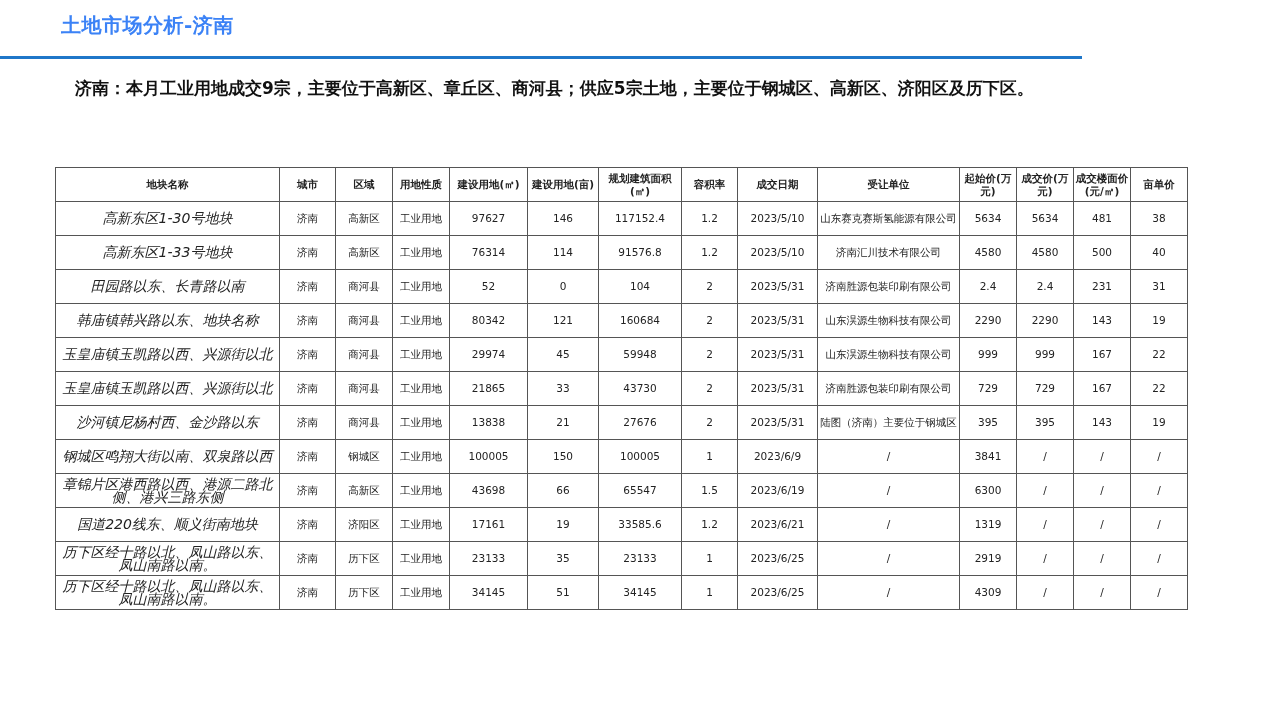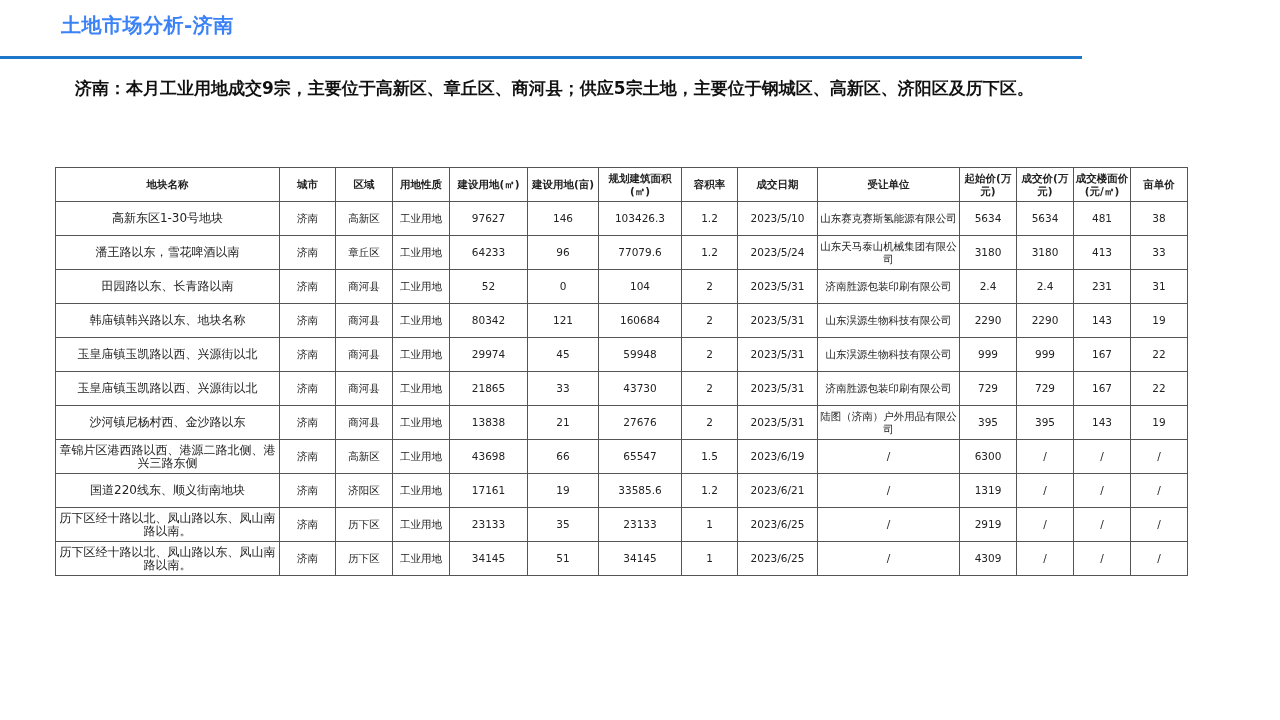--- a/index.html
+++ b/index.html
@@ -26,21 +26,21 @@
     border-collapse: collapse; table-layout: fixed;
     font-size: 10.5px; color: #222;
   }
   table.land th, table.land td {
     border: 1px solid #555; text-align: center; vertical-align: middle;
     padding: 0 1px; line-height: 13px; overflow: hidden;
   }
   table.land th { height: 33px; font-weight: bold; font-size: 10.5px; }
   table.land td { height: 33px; }
   table.land td.light, table.land th.light { border-left-color: #aaa; }
-  .name-cell { font-size: 12px; }
+  .name-cell { font-size: 14px; font-style: italic; }
 </style>
 </head>
 <body>
 
 <div class="page-title">土地市场分析-济南</div>
 <div class="title-rule"></div>
 
 <div class="summary">济南：本月工业用地成交9宗，主要位于高新区、章丘区、商河县；供应5宗土地，主要位于钢城区、高新区、济阳区及历下区。</div>
 
 <table class="land">
@@ -79,44 +79,44 @@
       </tr>
   </thead>
   <tbody id="tbody">
       <tr>
         <td class="name-cell">高新东区1-30号地块</td>
         <td class="light">济南</td>
         <td>高新区</td>
         <td>工业用地</td>
         <td>97627</td>
         <td class="light">146</td>
-        <td>103426.3</td>
+        <td>117152.4</td>
         <td>1.2</td>
         <td>2023/5/10</td>
         <td class="light">山东赛克赛斯氢能源有限公司</td>
         <td>5634</td>
         <td>5634</td>
         <td class="light">481</td>
         <td>38</td>
       </tr>
       <tr>
-        <td class="name-cell">潘王路以东，雪花啤酒以南</td>
-        <td class="light">济南</td>
-        <td>章丘区</td>
-        <td>工业用地</td>
-        <td>64233</td>
-        <td class="light">96</td>
-        <td>77079.6</td>
+        <td class="name-cell">高新东区1-33号地块</td>
+        <td class="light">济南</td>
+        <td>高新区</td>
+        <td>工业用地</td>
+        <td>76314</td>
+        <td class="light">114</td>
+        <td>91576.8</td>
         <td>1.2</td>
-        <td>2023/5/24</td>
-        <td class="light">山东天马泰山机械集团有限公司</td>
-        <td>3180</td>
-        <td>3180</td>
-        <td class="light">413</td>
-        <td>33</td>
+        <td>2023/5/10</td>
+        <td class="light">济南汇川技术有限公司</td>
+        <td>4580</td>
+        <td>4580</td>
+        <td class="light">500</td>
+        <td>40</td>
       </tr>
       <tr>
         <td class="name-cell">田园路以东、长青路以南</td>
         <td class="light">济南</td>
         <td>商河县</td>
         <td>工业用地</td>
         <td>52</td>
         <td class="light">0</td>
         <td>104</td>
         <td>2</td>
@@ -178,25 +178,41 @@
       <tr>
         <td class="name-cell">沙河镇尼杨村西、金沙路以东</td>
         <td class="light">济南</td>
         <td>商河县</td>
         <td>工业用地</td>
         <td>13838</td>
         <td class="light">21</td>
         <td>27676</td>
         <td>2</td>
         <td>2023/5/31</td>
-        <td class="light">陆图（济南）户外用品有限公司</td>
+        <td class="light">陆图（济南）主要位于钢城区</td>
         <td>395</td>
         <td>395</td>
         <td class="light">143</td>
         <td>19</td>
+      </tr>
+      <tr>
+        <td class="name-cell">钢城区鸣翔大街以南、双泉路以西</td>
+        <td class="light">济南</td>
+        <td>钢城区</td>
+        <td>工业用地</td>
+        <td>100005</td>
+        <td class="light">150</td>
+        <td>100005</td>
+        <td>1</td>
+        <td>2023/6/9</td>
+        <td class="light">/</td>
+        <td>3841</td>
+        <td>/</td>
+        <td class="light">/</td>
+        <td>/</td>
       </tr>
       <tr>
         <td class="name-cell">章锦片区港西路以西、港源二路北侧、港兴三路东侧</td>
         <td class="light">济南</td>
         <td>高新区</td>
         <td>工业用地</td>
         <td>43698</td>
         <td class="light">66</td>
         <td>65547</td>
         <td>1.5</td>

